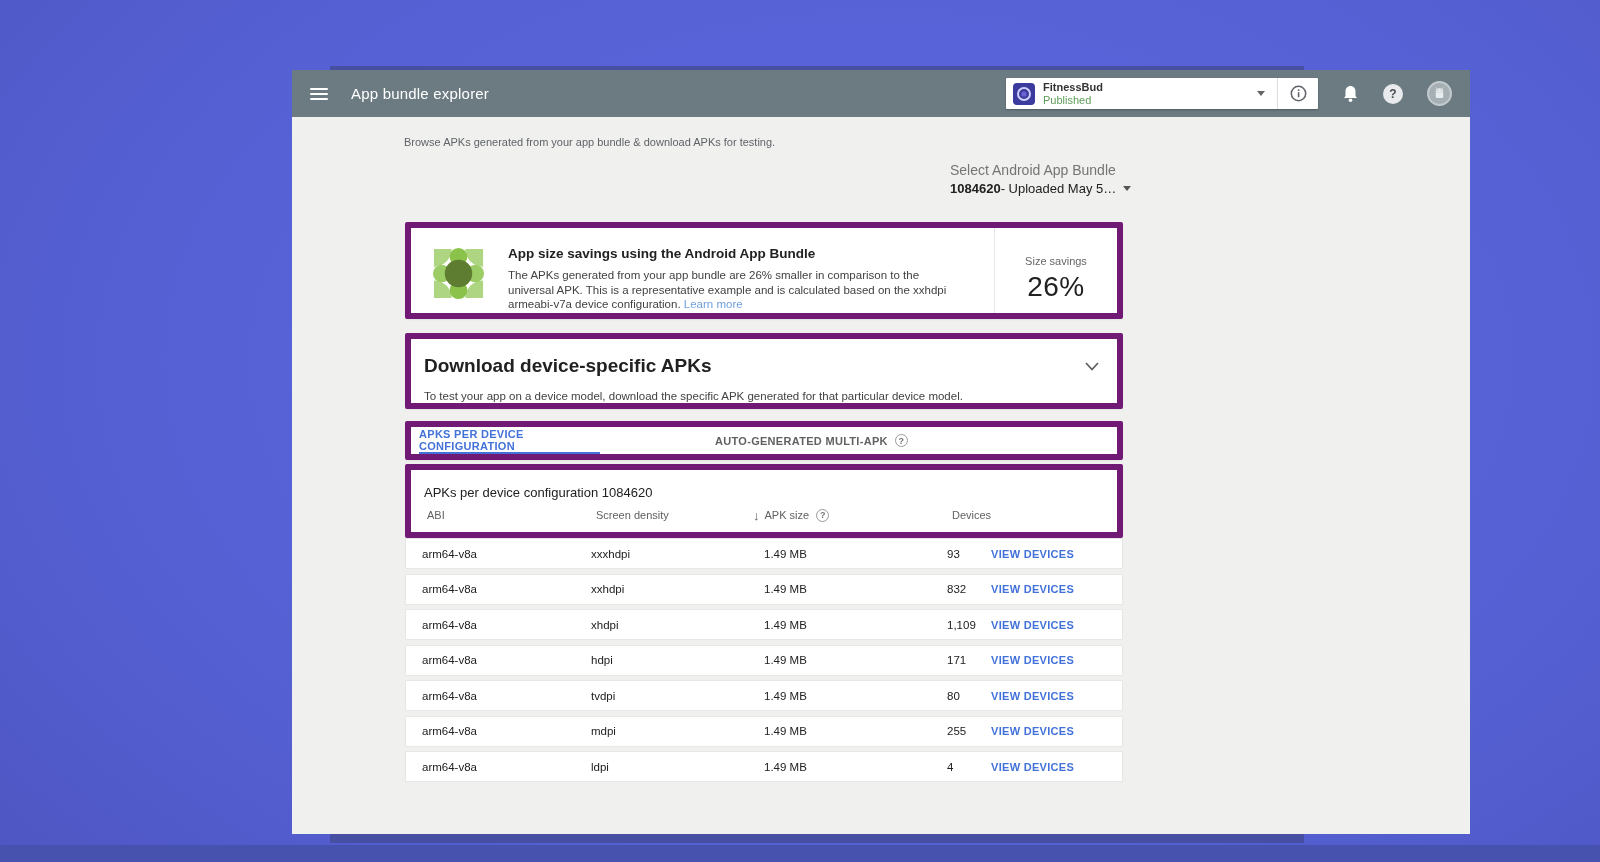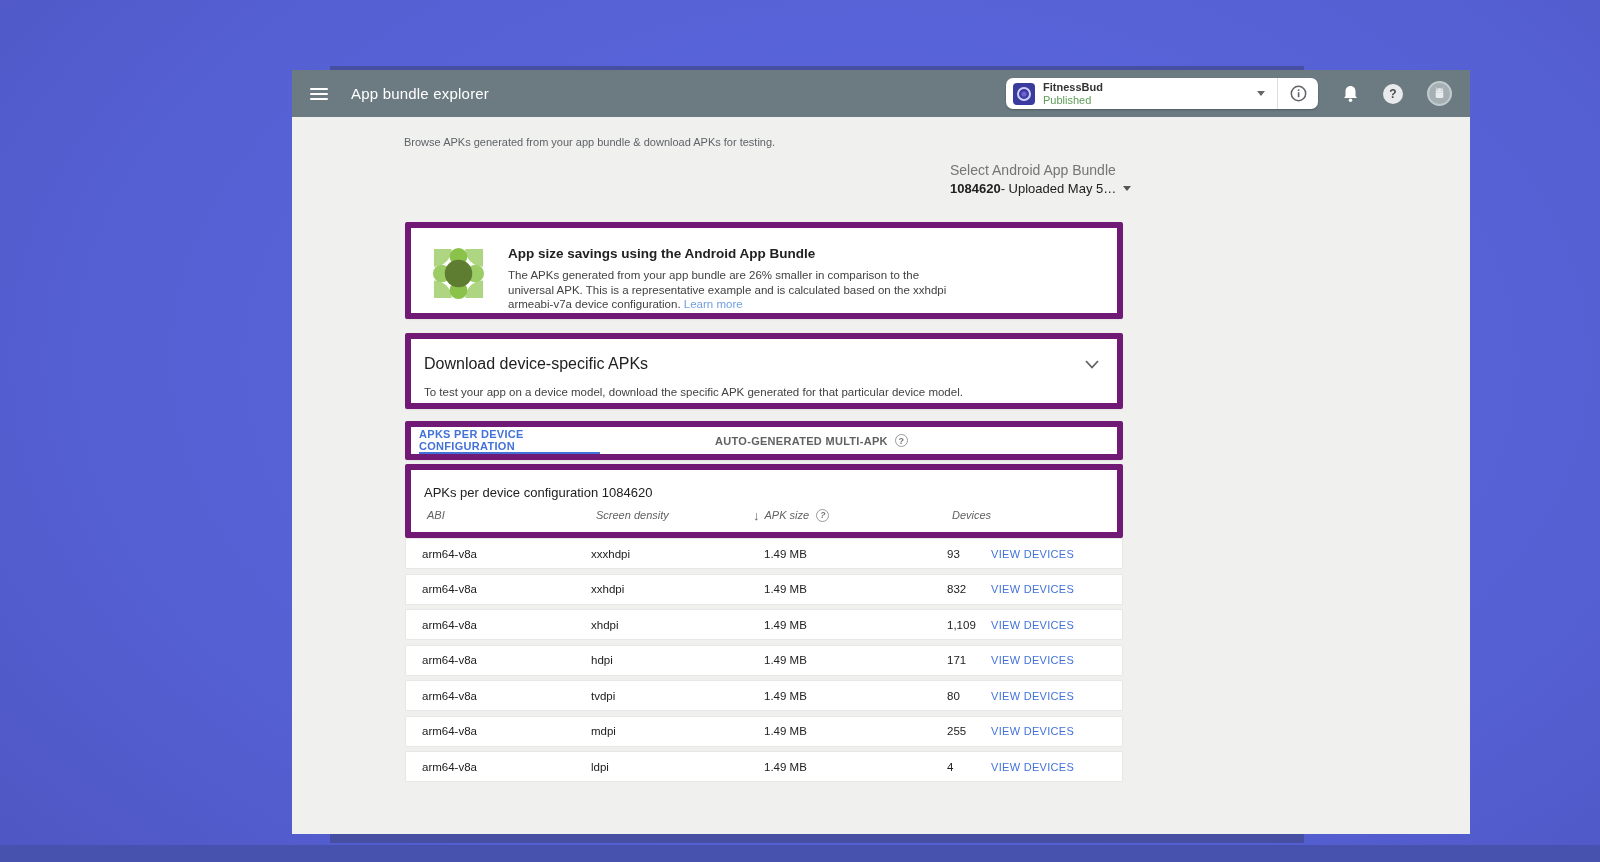--- a/index.html
+++ b/index.html
@@ -13,21 +13,21 @@
   .card-shadow { position:absolute; left:330px; top:66px; width:974px; height:777px; background:#474fa3; }
   .main-card { position:absolute; left:292px; top:28px; width:1178px; height:764px; background:#f0f0ee;margin-top:42px; }
 
   
   .app-header { position:absolute; left:0; top:0; right:0; height:47px; background:#6b7b81;
     display:flex; align-items:center; padding:0 18px; }
   .hamburger { width:18px; height:12px; display:flex; flex-direction:column; justify-content:space-between; cursor:pointer; }
   .hamburger span { display:block; height:2px; background:#fff; border-radius:1px; }
   .header-title { color:#fff; font-size:15px; margin-left:23px; letter-spacing:.2px; }
   .header-right { margin-left:auto; display:flex; align-items:center; }
-  .app-selector { background:#fff; border-radius:7px; height:31px; display:flex; align-items:center;
+  .app-selector { background:#fff; border-radius:1px; height:31px; display:flex; align-items:center;
     box-shadow:0 1px 2px rgba(0,0,0,.25); cursor:pointer; }
   .app-icon { width:22px; height:22px; border-radius:4px; background:#3b3b9e; margin:0 8px 0 7px;
     display:flex; align-items:center; justify-content:center; }
   .app-name-stack { display:flex; flex-direction:column; justify-content:center; line-height:1.15; width:208px; }
   .app-name { font-size:11px; font-weight:bold; color:#333; }
   .app-status { font-size:11px; color:#5d9c58; }
   .caret { width:0; height:0; border-left:4px solid transparent; border-right:4px solid transparent;
     border-top:5px solid #666; margin:0 12px 0 6px; }
   .sel-divider { width:1px; align-self:stretch; background:#ddd; }
   .info-btn { width:40px; display:flex; align-items:center; justify-content:center; cursor:pointer; }
@@ -57,48 +57,48 @@
   .savings-title { font-size:13.5px; font-weight:bold; color:#212121; margin-bottom:7px; }
   .savings-body { font-size:11.5px; color:#424242; line-height:1.28; max-width:455px; }
   .learn-more { color:#6f9fe0; cursor:pointer; }
   .savings-right { width:123px; border-left:1px solid #e6e6e6; text-align:center; padding-top:27px; }
   .savings-label { font-size:11px; color:#666; margin-bottom:4px; }
   .savings-value { font-size:28px; color:#212121; letter-spacing:.5px; }
 
   
   .download-card { top:263px; height:76px; padding:16px 18px 0 13px; }
   .download-title-row { display:flex; align-items:center; justify-content:space-between; }
-  .download-title { font-size:16px; font-weight:normal; color:#212121; }
+  .download-title { font-size:19px; font-weight:bold; color:#212121; }
   .download-body { font-size:11.5px; color:#424242; margin-top:13px; }
   .chevron { cursor:pointer; display:flex; }
 
   
   .tabs-card { top:351px; height:39px; display:flex; align-items:stretch; padding-left:8px; }
   .tab { font-size:11px; font-weight:bold; letter-spacing:.3px; display:flex; align-items:center;
     justify-content:center; cursor:pointer; }
   .tab.active { color:#4272d9; width:181px; border-bottom:2px solid #4272d9; }
   .tab.inactive { color:#616161; margin-left:115px; }
   .mini-help { width:13px; height:13px; border-radius:50%; border:1px solid #9a9a9a; color:#757575;
     font-size:9px; font-weight:bold; display:inline-flex; align-items:center; justify-content:center;
     margin-left:7px; }
 
   
   .table-card { top:394px; height:74px; }
   .table-heading { font-size:13px; font-weight:normal; color:#212121; margin:15px 0 0 13px; }
   .colgrid { display:grid; grid-template-columns:169px 173px 183px 44px 1fr; padding-left:16px; align-items:center; }
-  .col-headers { position:absolute; left:0; right:0; bottom:6px; height:22px;font-style:italic; }
+  .col-headers { position:absolute; left:0; right:0; bottom:6px; height:22px; }
   .col-head { font-size:11px; color:#616161; }
   .apk-head { display:flex; align-items:center; margin-left:-16px; cursor:pointer; }
   .sort-arrow { font-size:13px; color:#616161; margin-right:5px; }
 
   .table-rows { position:absolute; left:113px; top:468px; width:718px; }
   .table-row { background:#fff; height:31px; margin-bottom:4.5px; border:1px solid #e7e7e5;
     border-radius:1px; }
   .cell { font-size:11.5px; color:#212121; }
-  .view-link { font-size:11px; font-weight:normal; color:#4272d9; letter-spacing:.3px; cursor:pointer; }
+  .view-link { font-size:11px; font-weight:bold; color:#4272d9; letter-spacing:.3px; cursor:pointer; }
 </style>
 </head>
 <body>
 
 <div class="bottom-band"></div>
 <div class="card-shadow"></div>
 
 <div class="main-card">
 
   <div class="app-header">
@@ -180,20 +180,24 @@
         <circle cx="45" cy="28" r="9" fill="#9ccc65"></circle>
         <circle cx="28" cy="28" r="14" fill="#5f7d31"></circle>
       </svg>
       <div class="savings-text">
         <div class="savings-title">App size savings using the Android App Bundle</div>
         <div class="savings-body">
           <span>The APKs generated from your app bundle are 26% smaller in comparison to the universal APK. This is a representative example and is calculated based on the xxhdpi armeabi-v7a device configuration. </span><span class="learn-more">Learn more</span>
         </div>
       </div>
     </div>
+    <div class="savings-right">
+      <div class="savings-label">Size savings</div>
+      <div class="savings-value">26%</div>
+    </div>
   </div>
 
   <div class="white-card download-card">
     <div class="download-title-row">
       <div class="download-title">Download device-specific APKs</div>
       <div class="chevron">
         <svg width="14" height="9" viewBox="0 0 14 9">
             <polyline points="1,1 7,7.5 13,1" fill="none" stroke="#616161" stroke-width="1.8"></polyline>
           </svg>
       </div>

